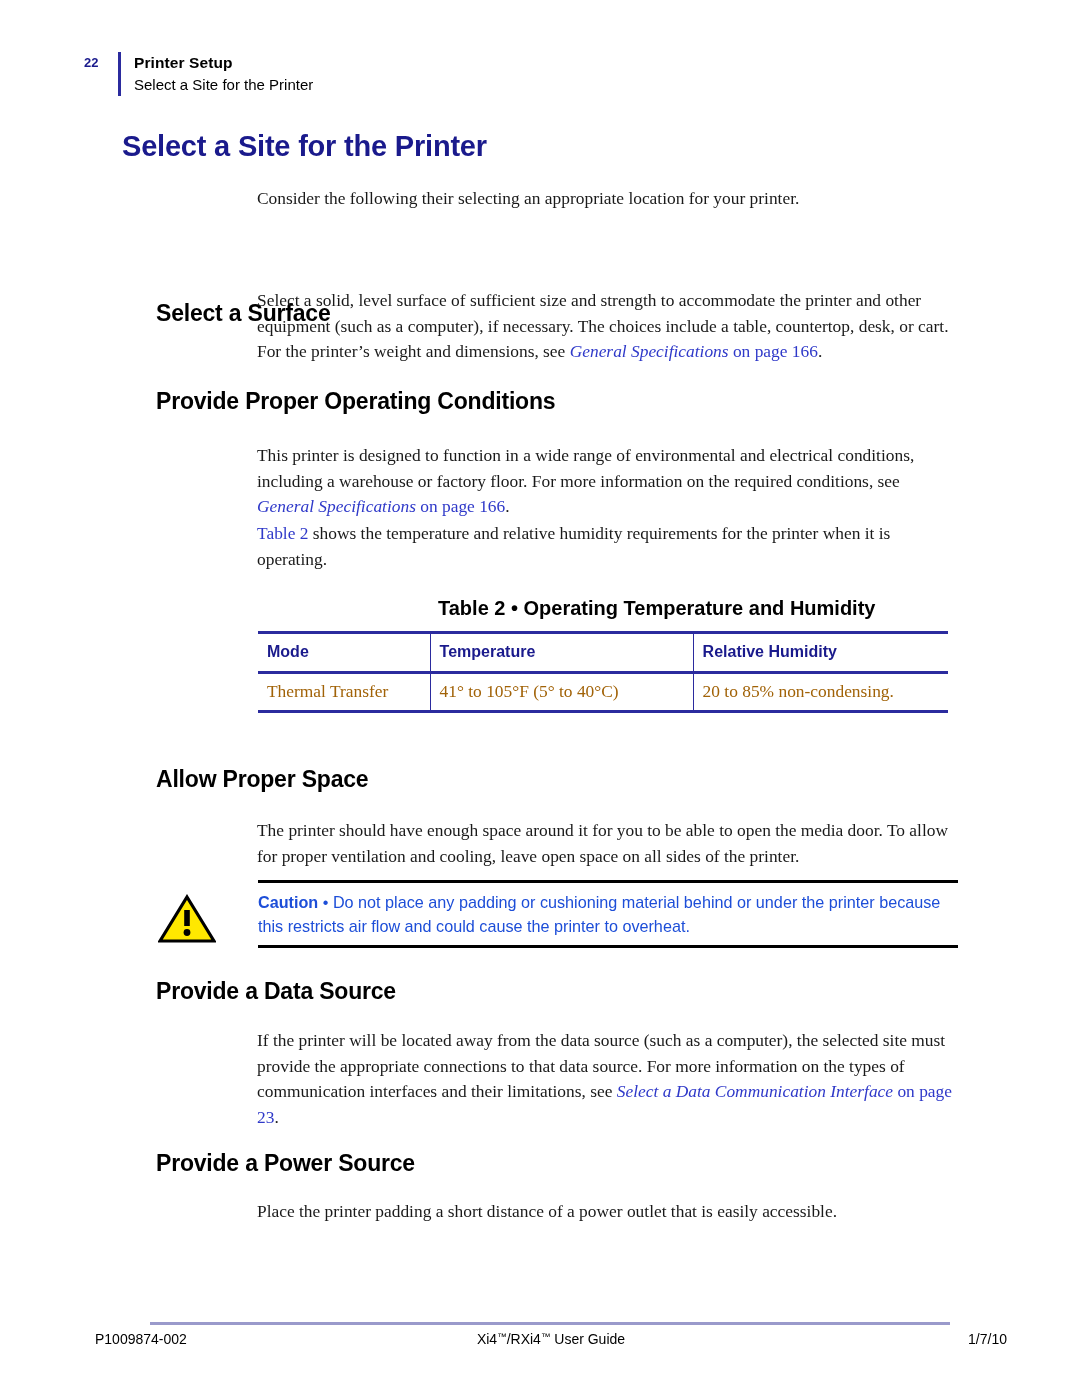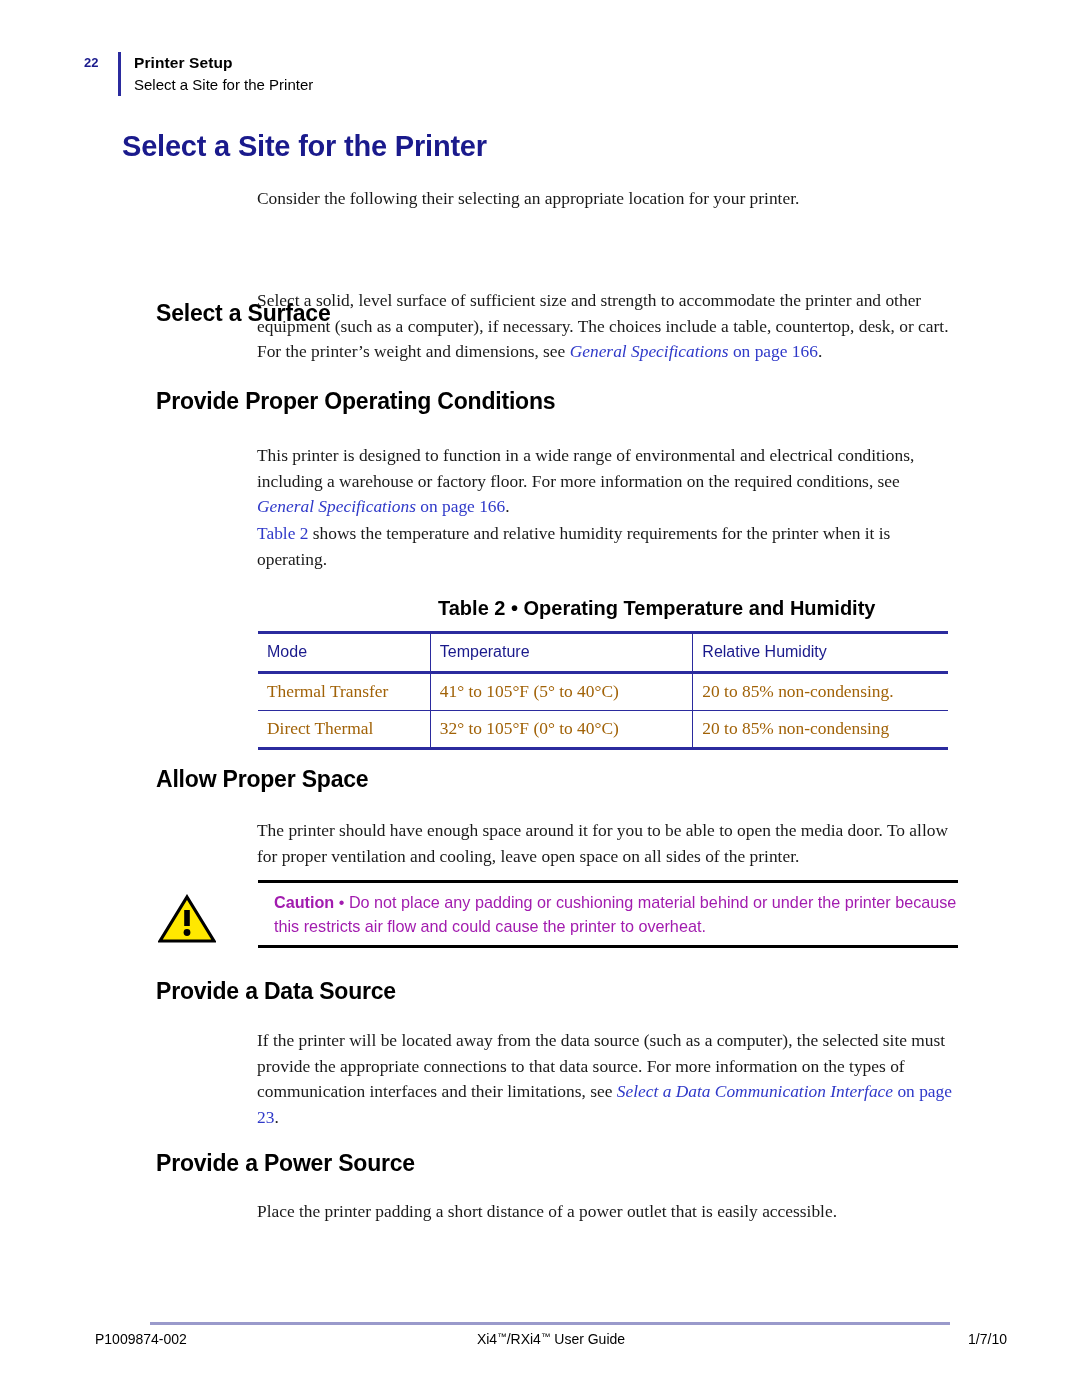--- a/index.html
+++ b/index.html
@@ -119,21 +119,21 @@
     padding: 3px 9px 4px 9px;
     border-left: 1.5px solid #2b2b9e;
   }
   .data-table th:first-child,
   .data-table td:first-child {
     border-left: none;
     padding-left: 9px;
   }
   .data-table thead th {
     font-family: "Liberation Sans", sans-serif;
-    font-weight: normal;
+    font-weight: bold;
     font-size: 16px;
     color: #1a1a8c;
     height: 30px;
   }
   .data-table thead tr {
     border-top: 3px solid #2b2b9e;
     border-bottom: 3px solid #2b2b9e;
   }
   .data-table tbody td {
     font-family: "Liberation Serif", serif;
@@ -177,22 +177,21 @@
     height: 50px;
   }
   .caution-text {
     position: absolute;
     left: 100px;
     top: 11px;
     width: 700px;
     font-family: "Liberation Sans", sans-serif;
     font-size: 16.2px;
     line-height: 23.5px;
-    color: #a21caf;
-    margin-left: 16px;
+    color: #1d4ed8;
   }
   .caution-text b { font-weight: bold; }
 
   
   .footer-rule {
     position: absolute;
     left: 150px;
     top: 1322px;
     width: 800px;
     height: 2.5px;
@@ -260,25 +259,20 @@
       <th class="col-temp">Temperature</th>
       <th class="col-hum">Relative Humidity</th>
     </tr>
   </thead>
   <tbody>
     <tr>
       <td>Thermal Transfer</td>
       <td>41° to 105°F (5° to 40°C)</td>
       <td>20 to 85% non-condensing.</td>
     </tr>
-    <tr>
-      <td>Direct Thermal</td>
-      <td>32° to 105°F (0° to 40°C)</td>
-      <td>20 to 85% non-condensing</td>
-    </tr>
   </tbody>
 </table>
 
 <div class="h2" style="top:766px;">Allow Proper Space</div>
 <div class="body-p" style="top:818px;">The printer should have enough space around it for you to be able to open the media door. To allow for proper ventilation and cooling, leave open space on all sides of the printer.</div>
 
 <div class="caution-block">
   <div class="caution-rule-top"></div>
   <div class="warn-icon">
     <svg viewBox="0 0 58 50" width="58" height="50" xmlns="http://www.w3.org/2000/svg">

